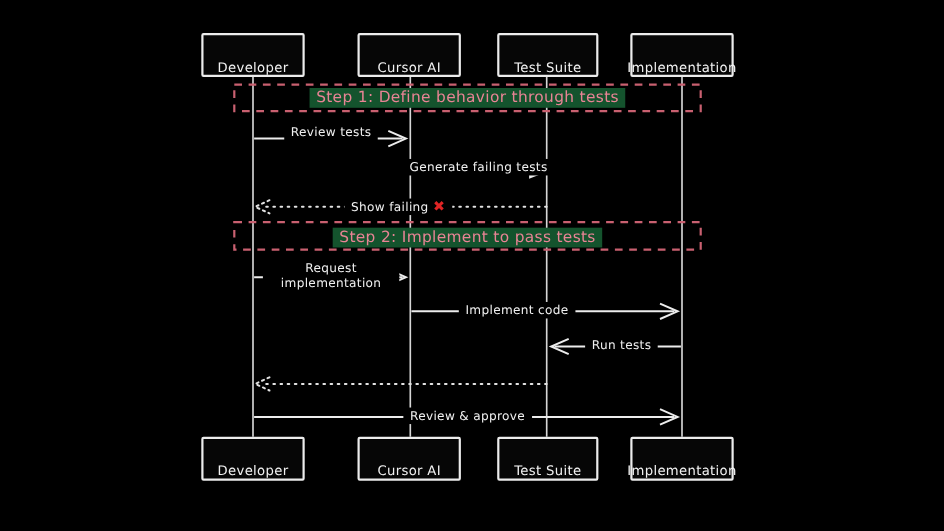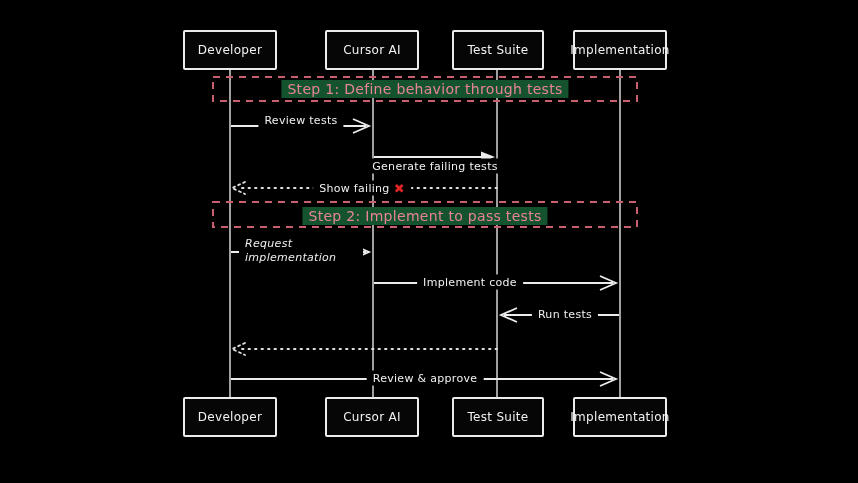--- a/index.html
+++ b/index.html
@@ -4,35 +4,35 @@
 <style>
   html,body{margin:0;padding:0;background:#000;}
   .stage{
     position:relative;width:858px;height:483px;background:#000;overflow:hidden;
     font-family:"DejaVu Sans",sans-serif;color:#ededed;
   }
   .wires{position:absolute;left:0;top:0;}
   .actor-box{
     position:absolute;height:40px;box-sizing:border-box;
     border:2px solid #ececec;border-radius:2px;background:#060606;
-    display:flex;align-items:center;justify-content:center;
+    display:flex;align-items:flex-end;justify-content:center;
     font-size:12px;letter-spacing:.3px;color:#f2f2f2;
   }
   .step-label{
     position:absolute;transform:translate(-50%,-50%);
     background:#14532d;padding:1px 6px;white-space:nowrap;
     font-size:14px;color:#e88495;letter-spacing:.3px;
   }
   .msg-label{
     position:absolute;transform:translate(-50%,-50%);
     background:#000;padding:1px 6px;white-space:nowrap;
     font-size:11px;color:#f0f0f0;letter-spacing:.3px;
     display:flex;align-items:center;gap:4px;
   }
-  .msg-label.wrap{white-space:normal;width:112px;display:block;line-height:1.25;font-style:italic;}
+  .msg-label.wrap{white-space:normal;width:112px;text-align:center;display:block;line-height:1.25;}
   .icon-x{color:#e02424;font-weight:bold;font-size:13px;line-height:1;}
   .icon-check{
     display:inline-block;width:13px;height:13px;border-radius:3px;background:#43a047;
     color:#fff;font-size:10px;font-weight:bold;line-height:13px;text-align:center;
   }
 </style>
 </head>
 <body>
 
 <div class="stage">
@@ -101,21 +101,21 @@
     <span>Implementation</span>
   </div>
 
   <div class="step-label" style="left:425px;top:89px">Step 1: Define behavior through tests</div>
   <div class="step-label" style="left:425px;top:216px">Step 2: Implement to pass tests</div>
 
   <div class="msg-label" style="left:301px;top:120px">
     <span>Review tests</span>
   </div>
 
-  <div class="msg-label" style="left:435px;top:166px">
+  <div class="msg-label" style="left:435px;top:152px">
     <span>Generate failing tests</span>
   </div>
 
   <div class="msg-label" style="left:362px;top:188px">
     <span>Show failing</span>
     <span class="icon-x">✖</span>
   </div>
 
   <div class="msg-label wrap" style="left:301px;top:251px">
     <span>Request implementation</span>

